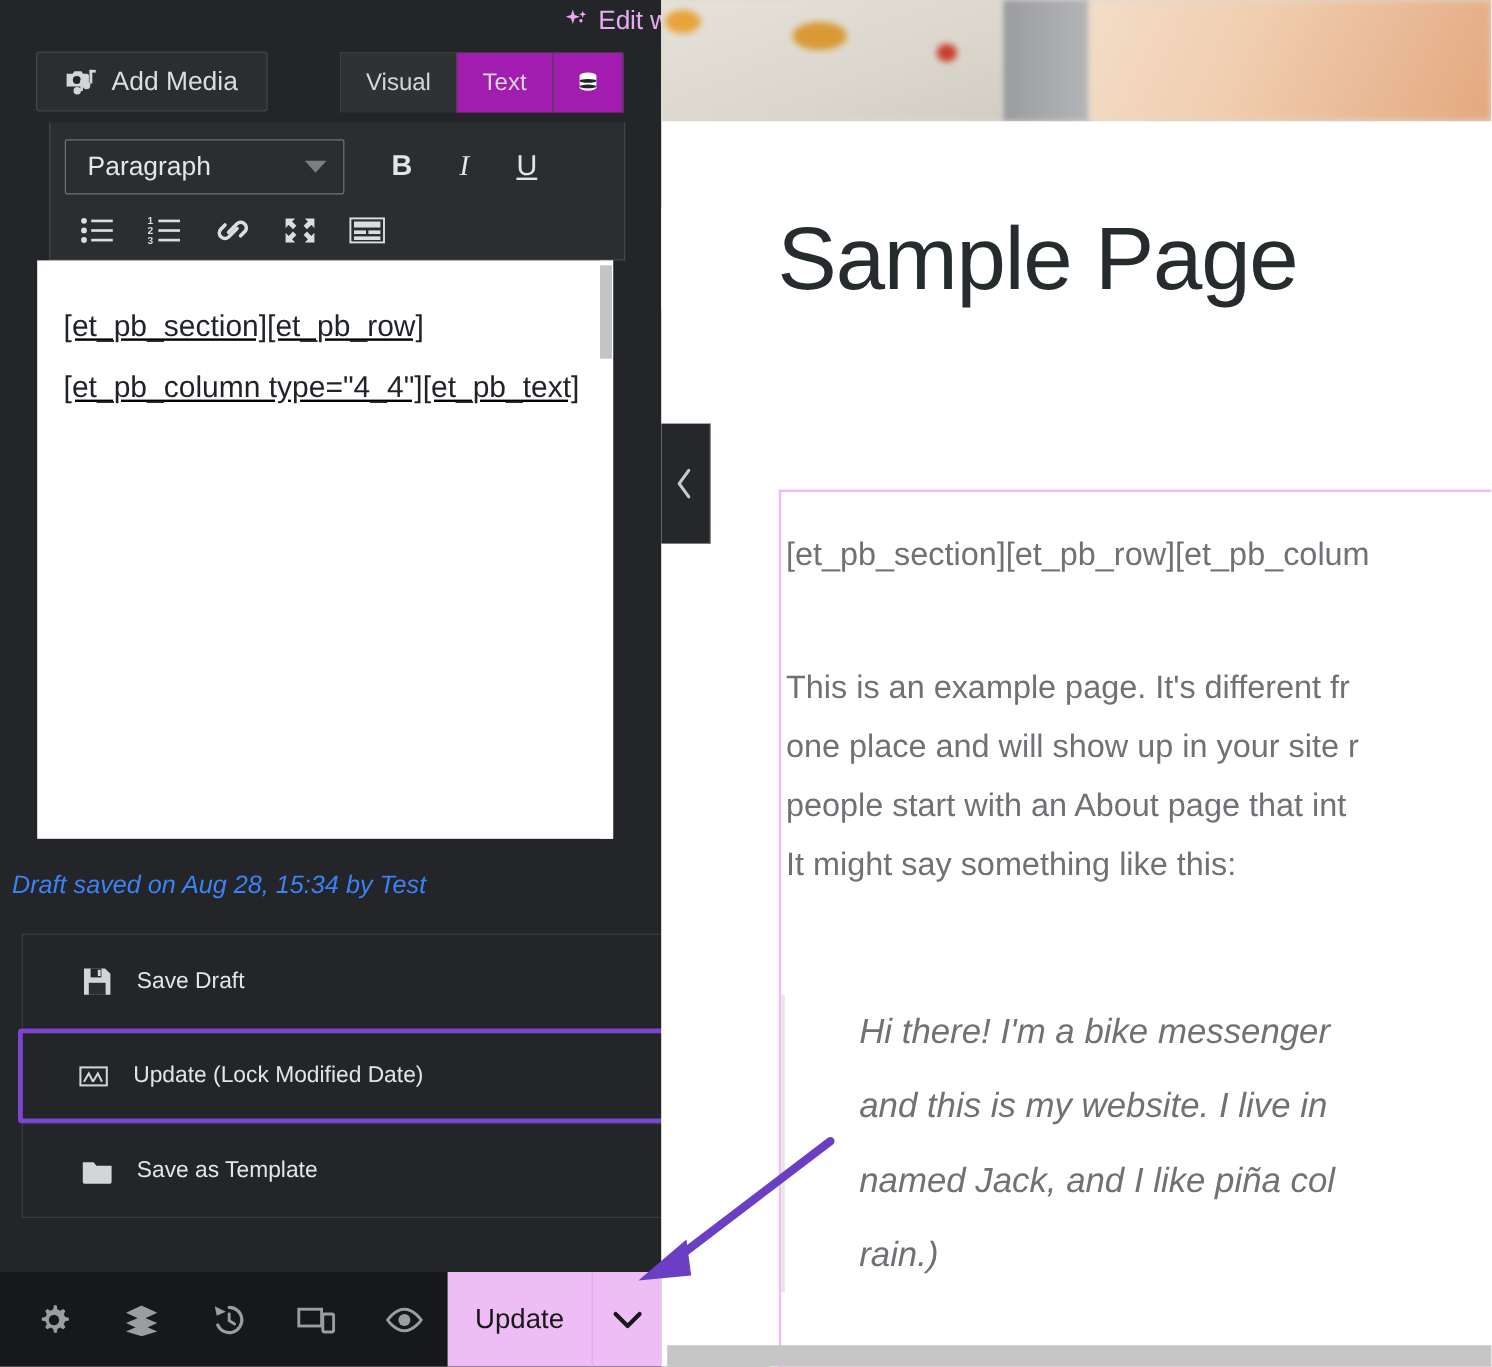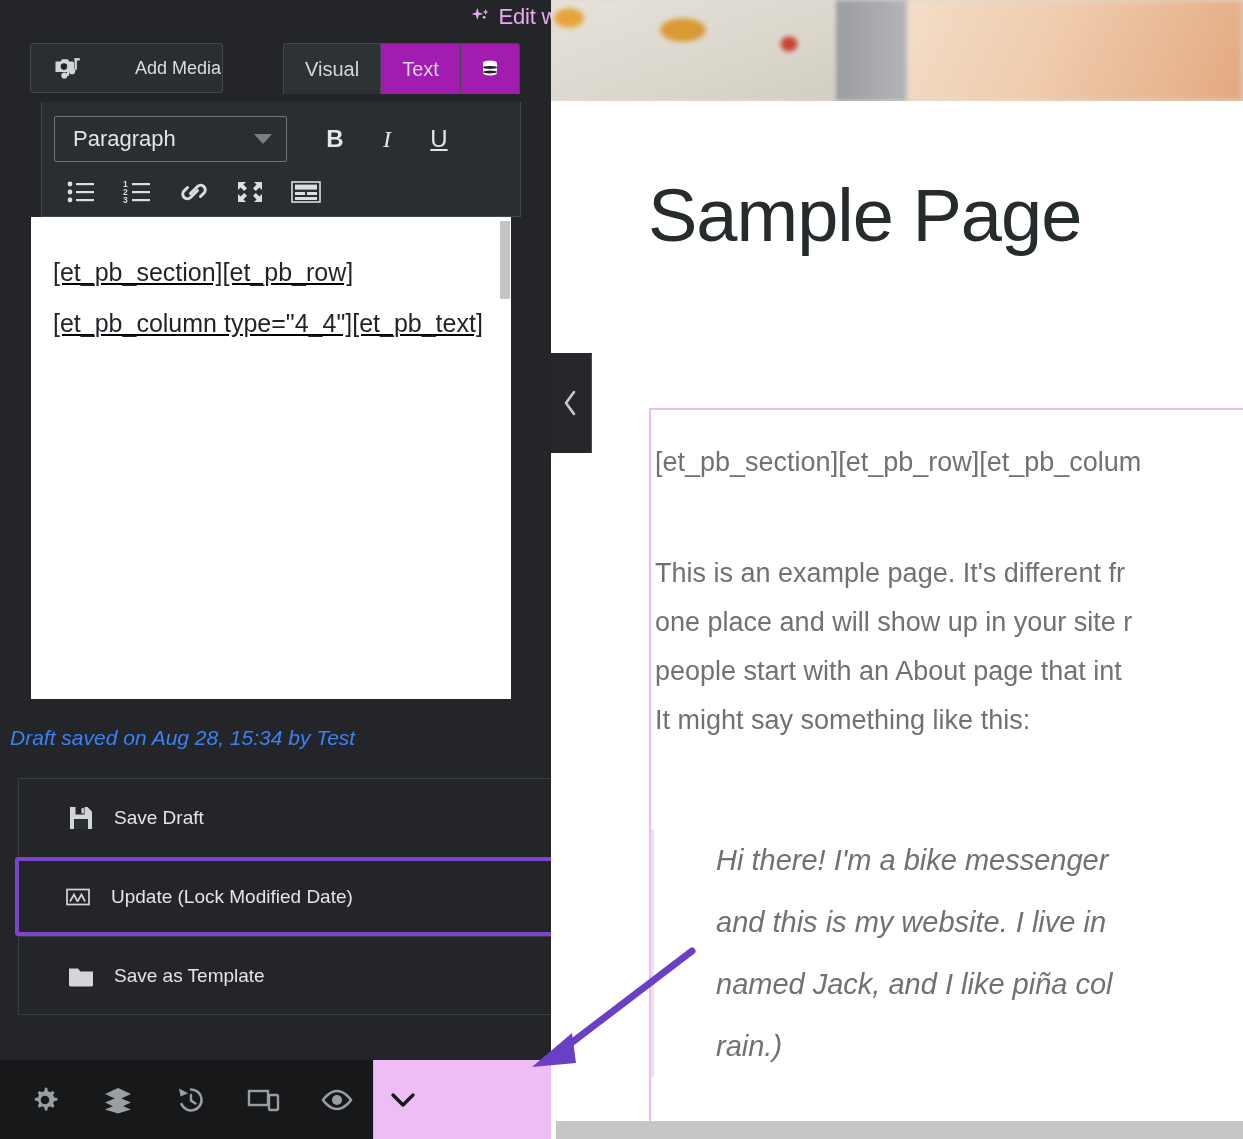--- a/index.html
+++ b/index.html
@@ -30,21 +30,21 @@
   
   #media-row {
     position:relative; height:59px; margin-top:10px;
   }
   #add-media-btn {
     position:absolute; left:30px; top:0; width:193px; height:50px;
     background:#2b2e31; border:1px solid #45484b; border-radius:3px;
     display:flex; align-items:center; gap:12px; padding-left:22px;
     cursor:pointer;
   }
-  #add-media-btn .lbl { color:#dcdddf; font-size:18px;margin-left:42px; }
+  #add-media-btn .lbl { color:#dcdddf; font-size:22px; }
   .media-ico { width:28px; height:28px; display:block; }
 
   #tab-group {
     position:absolute; left:283px; top:0; height:51px;
     display:flex; align-items:stretch;
     border:1px solid #45484b; border-bottom:none;
     border-top-left-radius:3px; border-top-right-radius:3px;
     overflow:hidden;
   }
   .tab {
@@ -404,20 +404,21 @@
         </svg>
       </div>
       <div class="bb-ico">
         <svg width="34" height="26" viewBox="0 0 34 26">
           <path d="M17 4 C25 4 31 13 31 13 C31 13 25 22 17 22 C9 22 3 13 3 13 C3 13 9 4 17 4 Z" fill="none" stroke="#9b9ea1" stroke-width="2.4"></path>
           <circle cx="17" cy="13" r="5" fill="#9b9ea1"></circle>
         </svg>
       </div>
     </div>
     <div id="update-btn">
+      <div class="txt">Update</div>
       <div id="update-chev">
         <svg width="30" height="22" viewBox="0 0 30 22">
           <path d="M5 6 L15 16 L25 6" fill="none" stroke="#17181a" stroke-width="3.4" stroke-linecap="round" stroke-linejoin="round"></path>
         </svg>
       </div>
     </div>
   </div>
 </div>
 
 <div id="preview">

